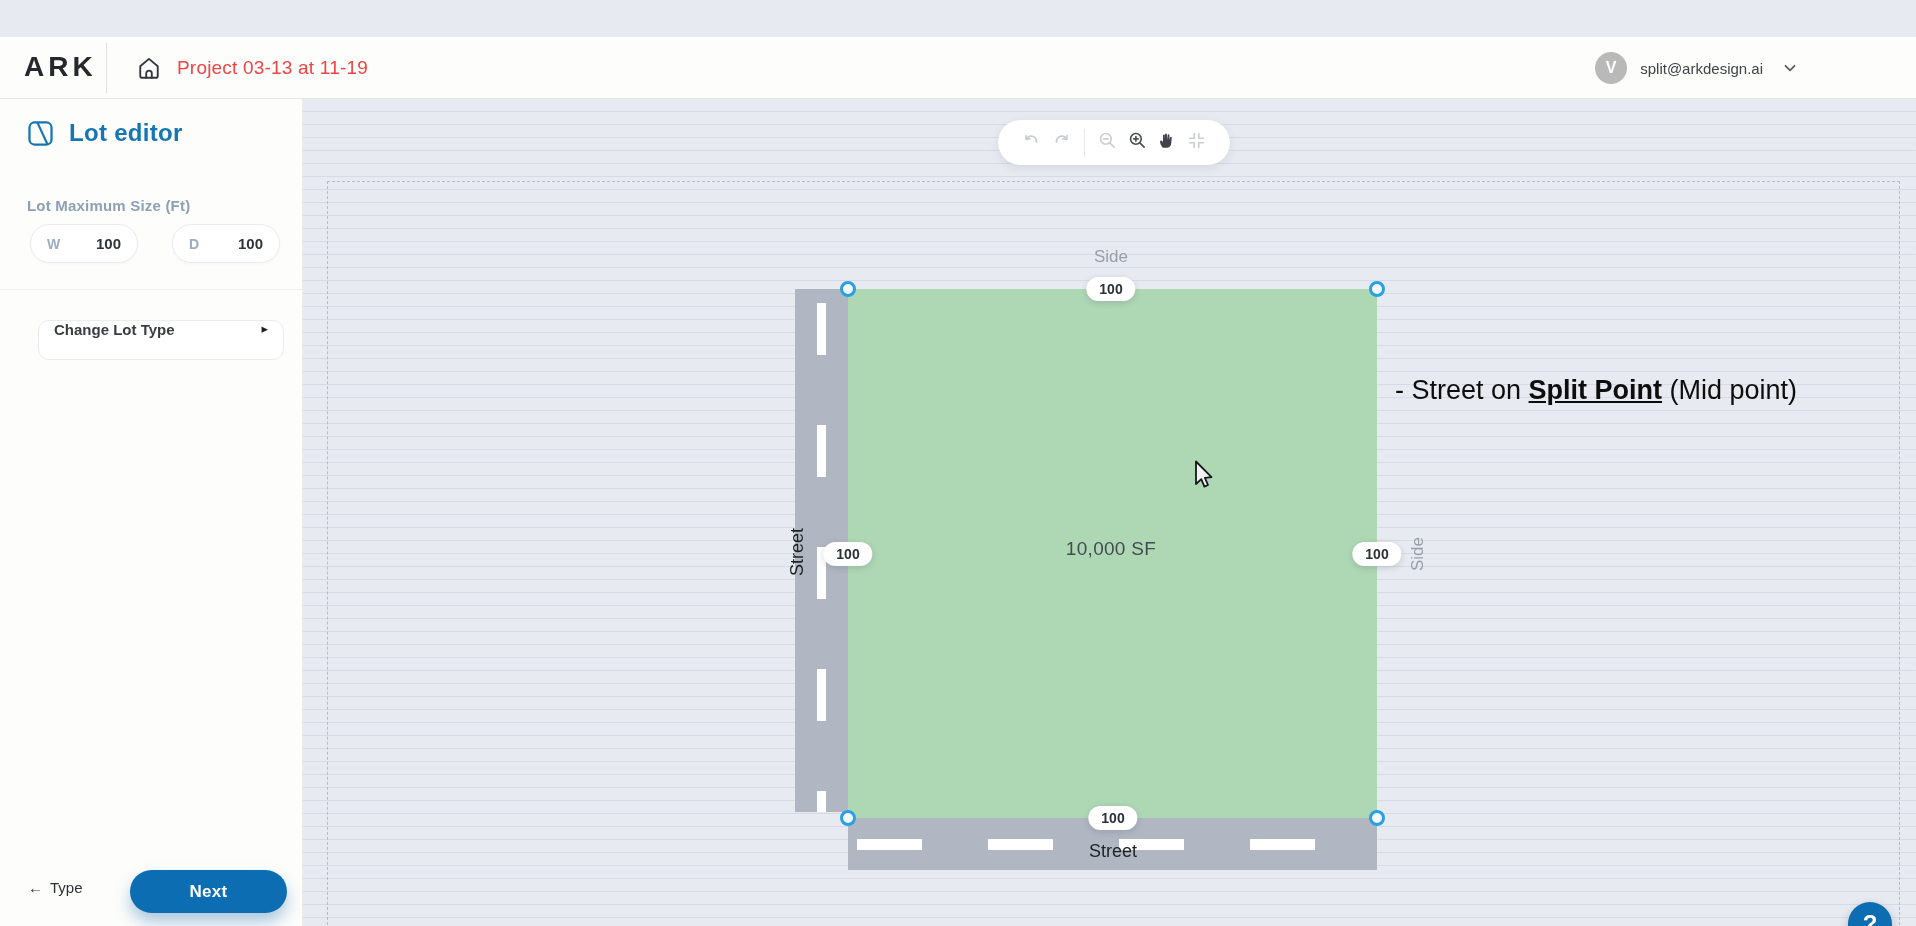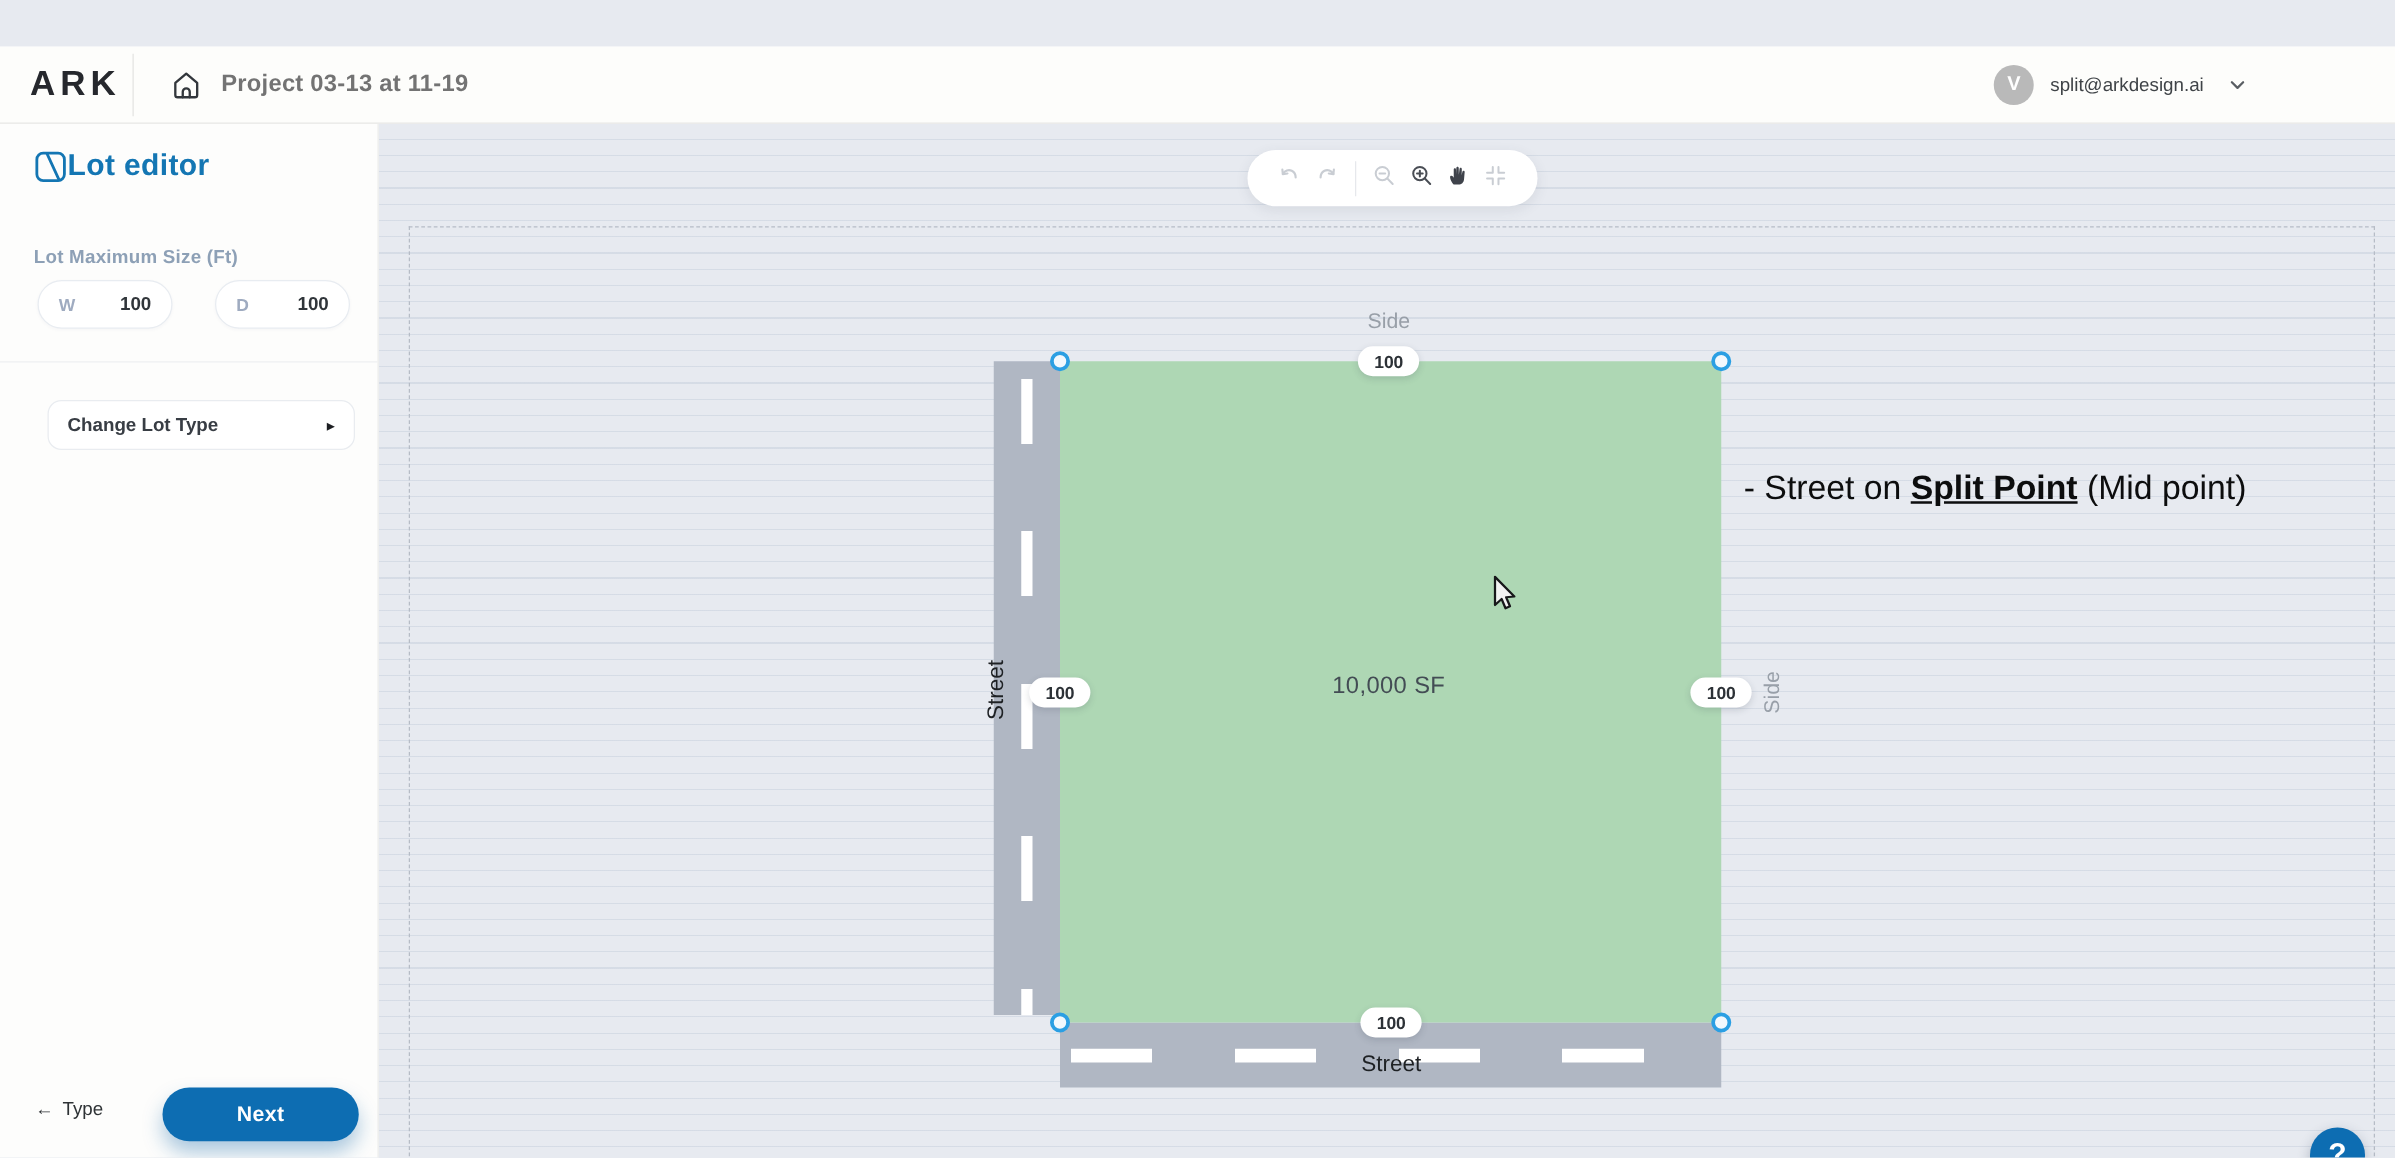--- a/index.html
+++ b/index.html
@@ -17,37 +17,37 @@
     background:#fdfdfb; border-bottom:1px solid #e7e7e5; z-index:40;
   }
   .logo {
     position:absolute; left:24px; top:14px;
     font-size:28px; font-weight:600; letter-spacing:4px; color:#26282d;
   }
   .header-divider { position:absolute; left:106px; top:6px; width:1px; height:50px; background:#e4e4e2; }
   .home-btn { position:absolute; left:135px; top:17px; width:28px; height:28px; cursor:pointer; }
   .project-title {
     position:absolute; left:177px; top:20px;
-    font-size:19px; font-weight:bold; color:#737373; letter-spacing:.2px;
+    font-size:19px; font-weight:normal; color:#ef4444; letter-spacing:.2px;
   }
   .user-cluster { position:absolute; right:118px; top:0; height:62px; display:flex; align-items:center; gap:13px; }
   .avatar {
     width:32px; height:32px; border-radius:50%; background:#b9b9b9;
     color:#ffffff; font-size:16px; font-weight:bold;
     display:flex; align-items:center; justify-content:center;
   }
   .user-email { font-size:15px; color:#3f4347; }
   .user-caret { width:16px; height:16px; margin-left:6px; color:#5a5e63; }
 
   
   #sidebar {
     position:absolute; left:0; top:62px; width:303px; height:856px;
     background:#fdfdfc; border-right:1px solid #ececea; z-index:30;
   }
-  .panel-title { position:absolute; left:27px; top:20px; display:flex; align-items:center; }
+  .panel-title { position:absolute; left:27px; top:20px; display:flex; align-items:center; gap:15px; }
   .panel-title-icon { width:27px; height:27px; }
   .panel-title-text { font-size:24px; font-weight:bold; color:#1476b3; letter-spacing:.3px; }
   .size-label {
     position:absolute; left:27px; top:98px;
     font-size:15px; font-weight:bold; color:#8da0b6; letter-spacing:.2px;
   }
   .dim-input {
     position:absolute; top:125px; width:108px; height:39px;
     border:1px solid #e8ecf1; border-radius:20px; background:#ffffff;
     box-shadow:0 1px 3px rgba(40,60,90,.04);
@@ -55,21 +55,21 @@
     cursor:text;
   }
   .dim-input.w { left:30px; }
   .dim-input.d { left:172px; }
   .dim-input .lbl { font-size:14px; font-weight:600; color:#9fabc0; }
   .dim-input .val { font-size:15px; font-weight:bold; color:#30353a; }
   .sidebar-divider { position:absolute; left:0; top:190px; width:100%; height:1px; background:#eef0f1; }
   .change-lot-btn {
     position:absolute; left:38px; top:221px; width:246px; height:40px;
     border:1px solid #e9ecf0; border-radius:11px; background:#ffffff;
-    display:flex; align-items:center; justify-content:space-between; padding:0 15px;
+    display:flex; align-items:flex-start; justify-content:space-between; padding:0 15px;
     cursor:pointer;
   }
   .change-lot-btn .txt { font-size:15px; font-weight:600; color:#383d44; }
   .change-lot-btn .caret { font-size:13px; color:#1c1e22; }
   .back-link {
     position:absolute; left:28px; top:780px; display:flex; gap:7px; align-items:center;
     font-size:15px; color:#2e3235; cursor:pointer;
   }
   .next-btn {
     position:absolute; left:130px; top:771px; width:157px; height:43px;

